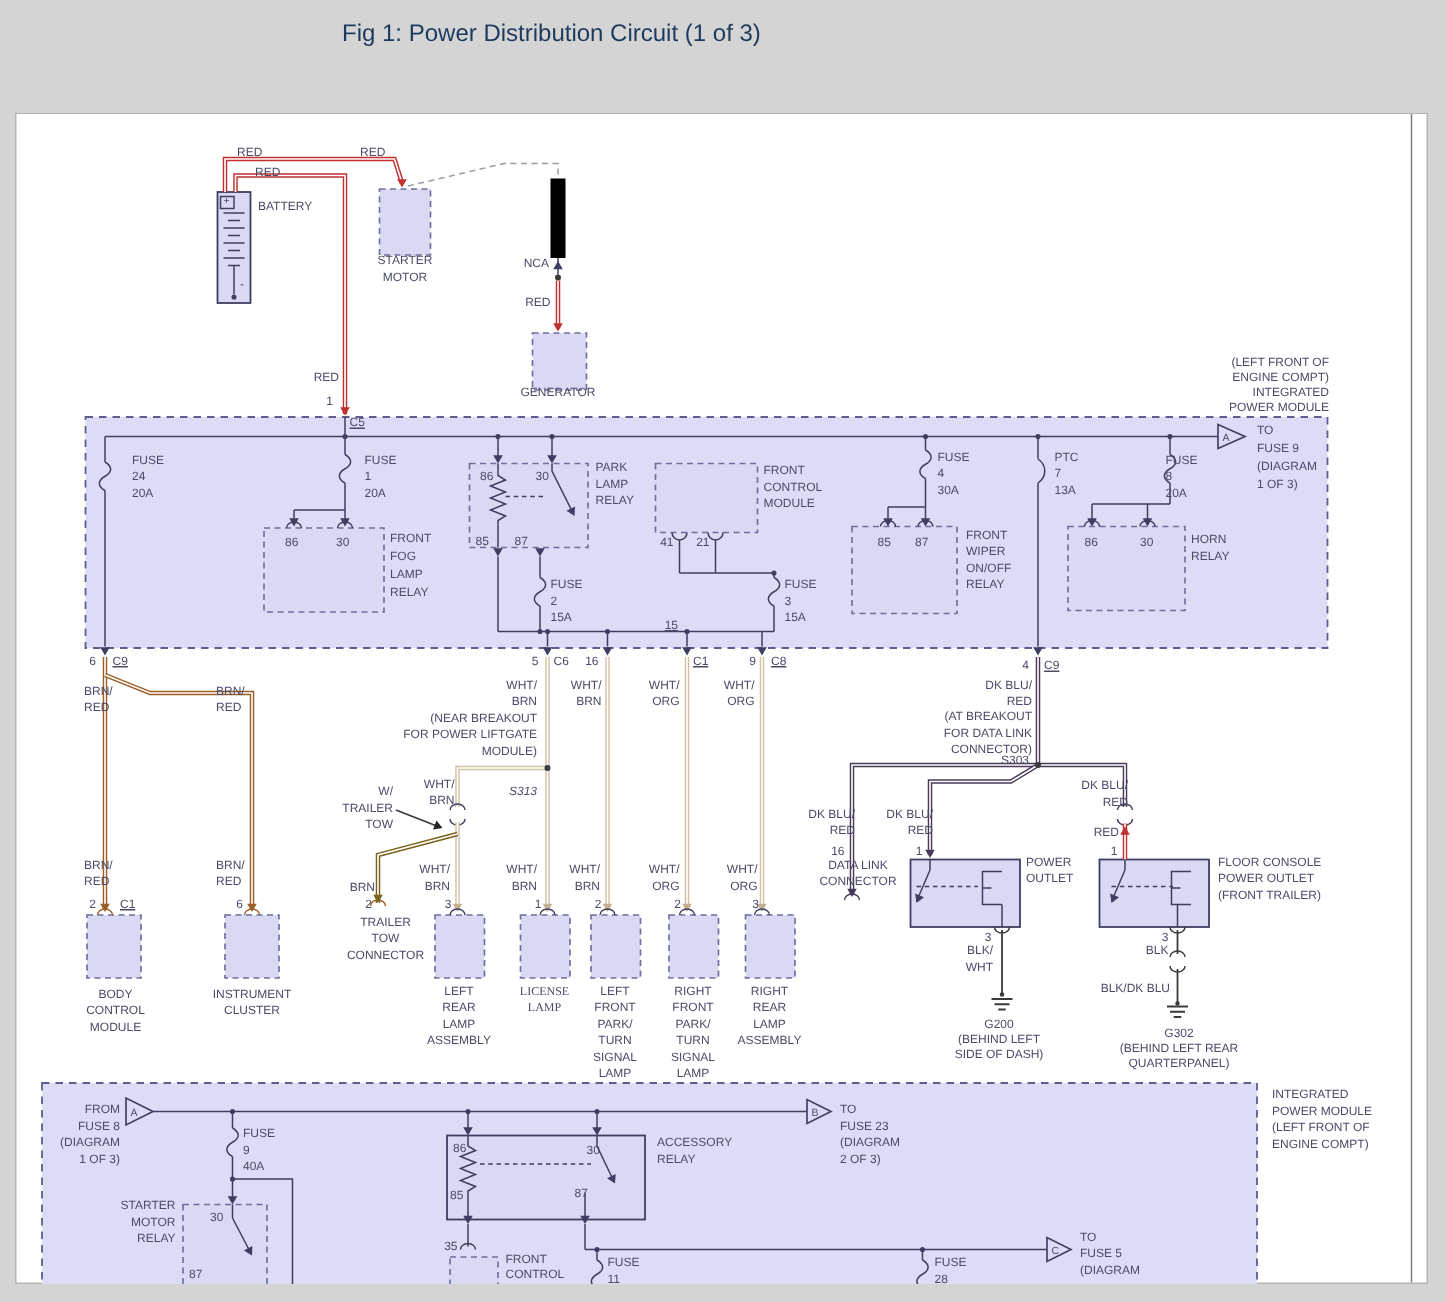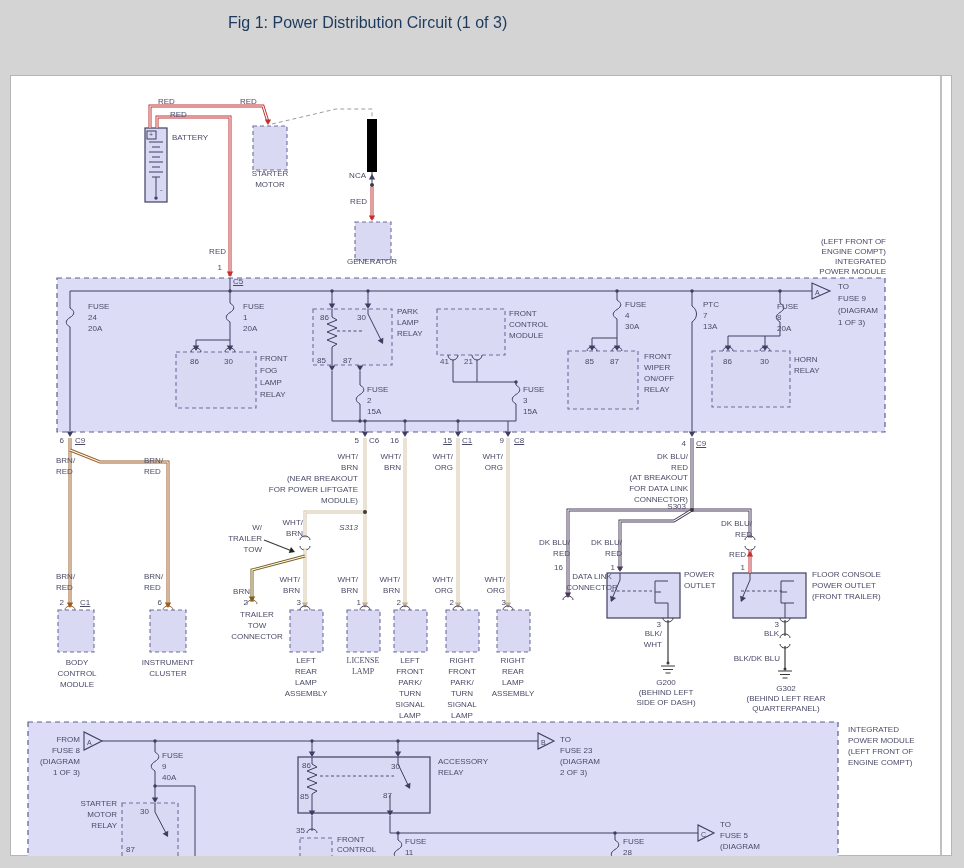--- a/index.html
+++ b/index.html
@@ -336,21 +336,21 @@
     <div class="lbl a-l" style="left: 815px; top: 287px; font-size: 7px;">A</div>
     <div class="lbl a-l" style="left: 838px; top: 281px; line-height: 12px;">TO
 FUSE 9
 (DIAGRAM
 1 OF 3)</div>
     <div class="lbl a-r" style="left: 64px; top: 435px;">6</div>
     <div class="lbl a-l" style="left: 75px; top: 435px; text-decoration: underline;">C9</div>
     <div class="lbl a-r" style="left: 359px; top: 435px;">5</div>
     <div class="lbl a-l" style="left: 369px; top: 435px; ">C6</div>
     <div class="lbl a-r" style="left: 399px; top: 435px;">16</div>
-    <div class="lbl a-r" style="left: 452px; top: 435px; text-decoration: underline;">15</div>
+    <div class="lbl a-r" style="left: 452px; top: 411px; text-decoration: underline;">15</div>
     <div class="lbl a-l" style="left: 462px; top: 435px; text-decoration: underline;">C1</div>
     <div class="lbl a-r" style="left: 504px; top: 435px;">9</div>
     <div class="lbl a-l" style="left: 514px; top: 435px; text-decoration: underline;">C8</div>
     <div class="lbl a-r" style="left: 686px; top: 438px;">4</div>
     <div class="lbl a-l" style="left: 696px; top: 438px; text-decoration: underline;">C9</div>
     <div class="lbl a-l" style="left: 56px; top: 455px;">BRN/
 RED</div>
     <div class="lbl a-l" style="left: 144px; top: 455px;">BRN/
 RED</div>
     <div class="lbl a-l" style="left: 56px; top: 571px;">BRN/
@@ -426,21 +426,21 @@
 ASSEMBLY</div>
     <div class="lbl a-r" style="left: 688px; top: 451px;">DK BLU/
 RED</div>
     <div class="lbl a-r" style="left: 688px; top: 472px;">(AT BREAKOUT
 FOR DATA LINK
 CONNECTOR)</div>
     <div class="lbl a-r" style="left: 686px; top: 501px;">S303</div>
     <div class="lbl a-r" style="left: 570px; top: 537px;">DK BLU/
 RED</div>
     <div class="lbl a-r" style="left: 563px; top: 562px;">16</div>
-    <div class="lbl a-c" style="left: 572px; top: 571px; margin-left: 20px;">DATA LINK
+    <div class="lbl a-c" style="left: 572px; top: 571px;">DATA LINK
 CONNECTOR</div>
     <div class="lbl a-r" style="left: 622px; top: 537px;">DK BLU/
 RED</div>
     <div class="lbl a-r" style="left: 615px; top: 562px;">1</div>
     <div class="lbl a-l" style="left: 684px; top: 569px;">POWER
 OUTLET</div>
     <div class="lbl a-r" style="left: 752px; top: 518px;">DK BLU/
 RED</div>
     <div class="lbl a-r" style="left: 746px; top: 549px;">RED</div>
     <div class="lbl a-r" style="left: 745px; top: 562px;">1</div>

